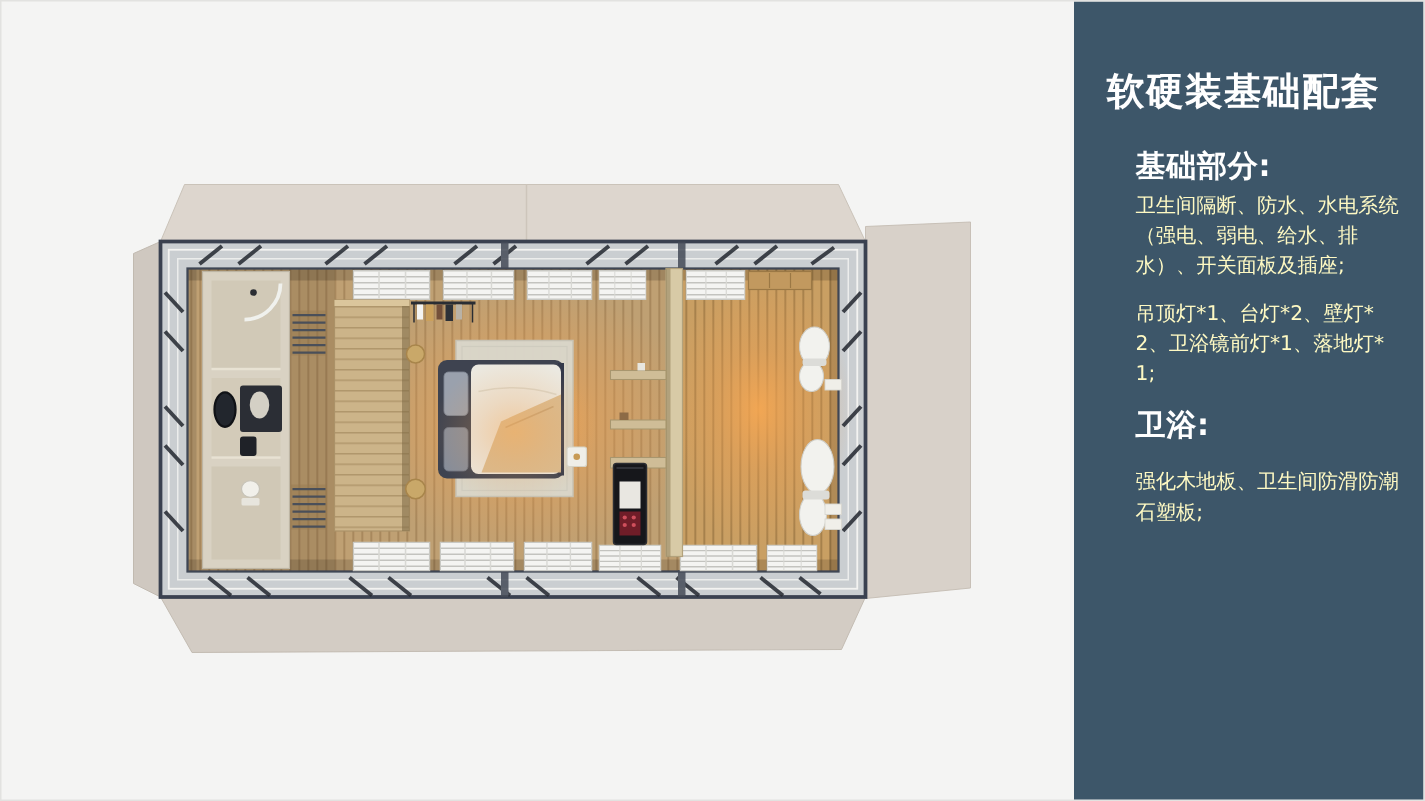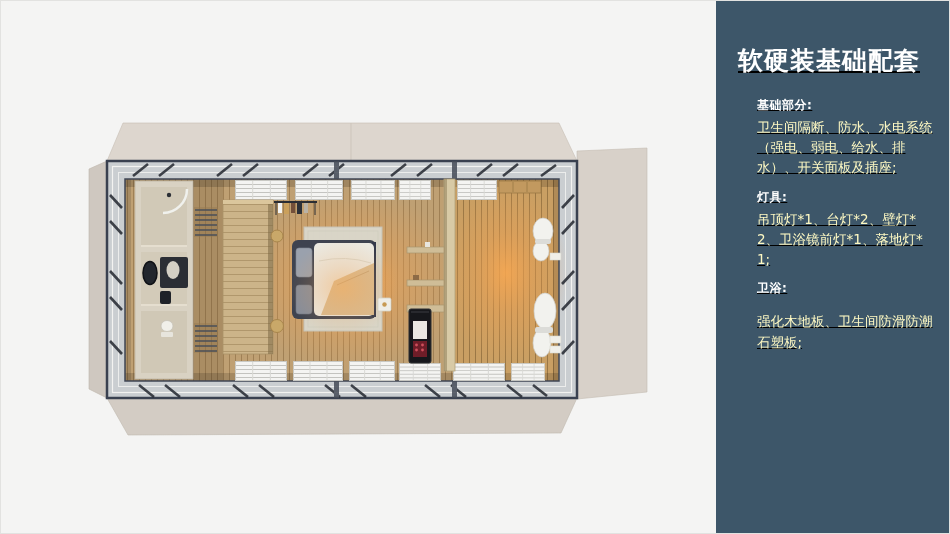--- a/index.html
+++ b/index.html
@@ -6,30 +6,30 @@
   body{background:#e9e9e9;}
   .slide{
     position:relative; width:950px; height:534px;
     background:#f4f4f3; border:1px solid #e2e2e0; box-sizing:border-box;
     overflow:hidden;
     font-family:"DejaVu Sans","Liberation Sans",sans-serif;
   }
   .render-area{position:absolute; left:0; top:0; width:717px; height:534px;}
   .panel{
     position:absolute; right:0; top:0; width:233px; height:534px;
-    background:#3d5669; box-sizing:border-box;text-decoration:underline;
+    background:#3d5669; box-sizing:border-box;
   }
   .panel-title{
     margin:46px 0 0 22px; font-size:25px; font-weight:700;
     color:#ffffff; letter-spacing:1px; line-height:1.15;
   }
   .sections{margin:21px 14px 0 41px; display:flex; flex-direction:column; gap:11px;}
   .sections section{margin:0; padding:0;}
   .section-heading{
-    margin:0 0 3px 0; font-size:12px; font-weight:700; color:#ffffff;
+    margin:0 0 3px 0; font-size:20px; font-weight:700; color:#ffffff;
     letter-spacing:.5px;
   }
   .section-body{
     margin:0; font-size:13.5px; line-height:1.5; color:#fef9c3;
     word-break:break-all;
   }
 </style>
 </head>
 <body>
 
@@ -264,21 +264,20 @@
   </div>
 
   <aside class="panel" style="background: rgb(61, 86, 105);">
     <h1 class="panel-title">软硬装基础配套</h1>
     <div class="sections">
       <section>
         <h2 class="section-heading">基础部分:</h2>
         <p class="section-body">卫生间隔断、防水、水电系统（强电、弱电、给水、排水）、开关面板及插座;</p>
       </section>
       <section>
-        <h2 class="section-heading">灯具:</h2>
         <p class="section-body">吊顶灯*1、台灯*2、壁灯*2、卫浴镜前灯*1、落地灯*1;</p>
       </section>
       <section>
         <h2 class="section-heading">卫浴:</h2>
       </section>
       <section>
         <p class="section-body">强化木地板、卫生间防滑防潮石塑板;</p>
       </section>
     </div>
   </aside>

